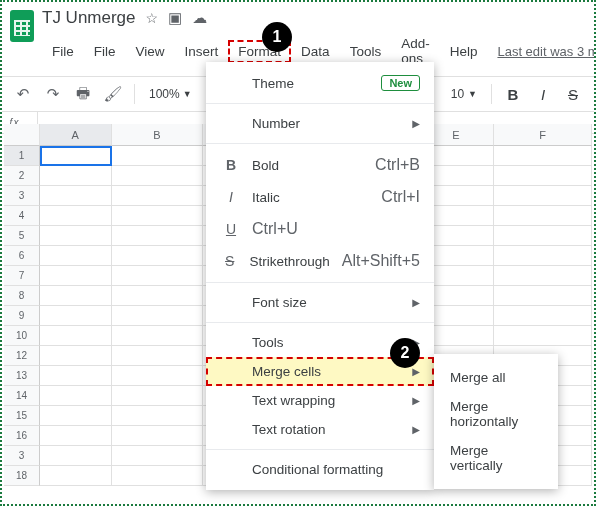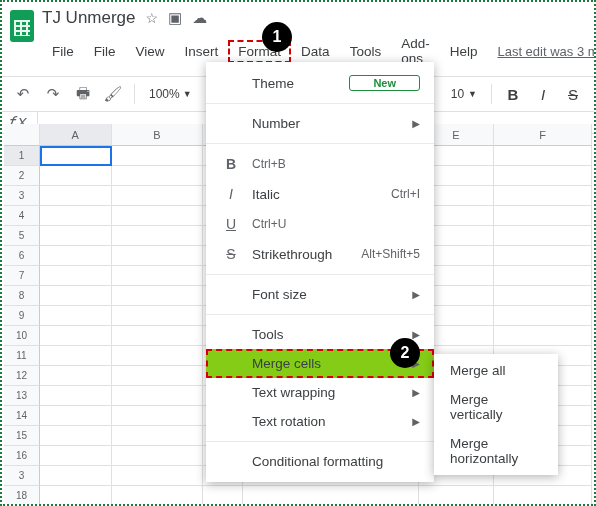--- a/index.html
+++ b/index.html
@@ -21,45 +21,45 @@
 .last-edit { font-size: 13px; color: #5f6368; text-decoration: underline; margin-left: 10px; white-space: nowrap; }
 
 .toolbar { display: flex; align-items: center; padding: 4px 8px; border-bottom: 1px solid #e0e0e0; border-top: 1px solid #e0e0e0; gap: 4px; margin-top: 6px; height: 36px; }
 .tb-icon { width: 26px; height: 26px; display: flex; align-items: center; justify-content: center; color: #5f6368; cursor: pointer; font-size: 15px; }
 .tb-sep { width: 1px; height: 20px; background: #e0e0e0; margin: 0 4px; }
 .zoom { font-size: 12px; color: #3c4043; padding: 2px 6px; cursor: pointer; display: flex; align-items: center; gap: 3px; }
 .zoom .caret { font-size: 9px; }
 .fontsize { font-size: 12px; color: #3c4043; padding: 2px 6px; display: flex; align-items: center; gap: 4px; }
 
 .fx-row { display: flex; align-items: center; border-bottom: 1px solid #e0e0e0; height: 22px; }
-.fx-label { width: 36px; font-size: 16px; color: #5f6368; font-style: italic; padding-left: 6px; border-right: 1px solid #e0e0e0; height: 100%; display: flex; align-items: center; font-family: Liberation Mono, monospace; }
+.fx-label { width: 36px; font-size: 10px; color: #5f6368; font-style: italic; padding-left: 6px; border-right: 1px solid #e0e0e0; height: 100%; display: flex; align-items: center; }
 
 .grid { position: absolute; left: 2px; right: 2px; top: 122px; bottom: 2px; }
 .col-headers { display: flex; height: 22px; background: #f8f9fa; }
 .corner { width: 36px; border-right: 1px solid #e0e0e0; border-bottom: 1px solid #ccc; background: #f8f9fa; }
 .col-h { border-right: 1px solid #e0e0e0; border-bottom: 1px solid #ccc; font-size: 11px; color: #5f6368; display: flex; align-items: center; justify-content: center; background: #f8f9fa; }
 .rows { }
 .row { display: flex; height: 20px; }
 .row-h { width: 36px; border-right: 1px solid #ccc; border-bottom: 1px solid #e0e0e0; background: #f8f9fa; font-size: 10px; color: #5f6368; display: flex; align-items: center; justify-content: center; }
 .cell { border-right: 1px solid #e0e0e0; border-bottom: 1px solid #e0e0e0; }
 .cell.selected { border: 2px solid #1a73e8; }
 .row-h.selhdr, .col-h.selhdr { background: #e8eaed; }
 
 .dropdown { position: absolute; left: 204px; top: 60px; width: 228px; background: #fff; box-shadow: 0 2px 10px rgba(0,0,0,.3); padding: 6px 0; font-size: 13.5px; color: #3c4043; }
 .dd-item { display: flex; align-items: center; padding: 7px 14px 7px 16px; cursor: pointer; gap: 12px; }
 .dd-item .ic { width: 18px; text-align: center; color: #5f6368; font-size: 14px; }
 .dd-item .lbl { flex: 1; }
-.dd-item .sc { color: #5f6368; font-size: 12px; }
+.dd-item .sc { color: #5f6368; font-size: 16px; }
 .dd-item .arrow { color: #5f6368; font-size: 10px; }
-.dd-item.hover { background: #84cc16; }
+.dd-item.hover { background: #fef9c3; }
 .dd-item.highlight { border: 2px dashed #d50000; padding: 5px 12px 5px 14px; }
 .dd-sep { height: 1px; background: #e8eaed; margin: 5px 0; }
-.theme-new { border: 1.5px solid #1e8e3e; color: #1e8e3e; font-size: 11px; padding: 1px 23px; border-radius: 3px; font-weight: 600; }
-
-.submenu { position: absolute; left: 432px; top: 352px; width: 124px; background: #fff; box-shadow: 0 2px 10px rgba(0,0,0,.3); padding: 2px 0; font-size: 13.5px; color: #3c4043; }
+.theme-new { border: 1.5px solid #1e8e3e; color: #1e8e3e; font-size: 11px; padding: 1px 7px; border-radius: 3px; font-weight: 600; }
+
+.submenu { position: absolute; left: 432px; top: 352px; width: 124px; background: #fff; box-shadow: 0 2px 10px rgba(0,0,0,.3); padding: 9px 0; font-size: 13.5px; color: #3c4043; }
 .sub-item { padding: 7px 16px; cursor: pointer; }
 .sub-item.disabled { color: #bdbdbd; cursor: default; }
 
 .badge { position: absolute; width: 30px; height: 30px; background: #000; border-radius: 50%; color: #fff; font-weight: bold; font-size: 16px; display: flex; align-items: center; justify-content: center; z-index: 100; }
 </style>
 </head>
 <body>
 
 <div class="header">
   <div class="logo">
@@ -208,29 +208,20 @@
       <div class="row">
         <div class="row-h">10</div>
         <div class="cell" style="width:72px"></div>
         <div class="cell" style="width:92px"></div>
         <div class="cell" style="width:40px"></div>
         <div class="cell" style="width:176px"></div>
         <div class="cell" style="width:76px"></div>
         <div class="cell" style="width:98px"></div>
       </div>
       <div class="row">
-        <div class="row-h">11</div>
-        <div class="cell" style="width:72px"></div>
-        <div class="cell" style="width:92px"></div>
-        <div class="cell" style="width:40px"></div>
-        <div class="cell" style="width:176px"></div>
-        <div class="cell" style="width:76px"></div>
-        <div class="cell" style="width:98px"></div>
-      </div>
-      <div class="row">
         <div class="row-h">12</div>
         <div class="cell" style="width:72px"></div>
         <div class="cell" style="width:92px"></div>
         <div class="cell" style="width:40px"></div>
         <div class="cell" style="width:176px"></div>
         <div class="cell" style="width:76px"></div>
         <div class="cell" style="width:98px"></div>
       </div>
       <div class="row">
         <div class="row-h">13</div>
@@ -297,20 +288,21 @@
   </div>
   <div class="dd-sep"></div>
   <div class="dd-item">
     <span class="ic"></span>
       <span class="lbl">Number</span>
       <span class="arrow">▶</span>
   </div>
   <div class="dd-sep"></div>
   <div class="dd-item">
     <span class="ic" style="font-weight:bold">B</span>
+      <span class="lbl">Bold</span>
       <span class="sc">Ctrl+B</span>
   </div>
   <div class="dd-item">
     <span class="ic" style="font-style:italic">I</span>
       <span class="lbl">Italic</span>
       <span class="sc">Ctrl+I</span>
   </div>
   <div class="dd-item">
     <span class="ic" style="text-decoration:underline">U</span>
       <span class="sc">Ctrl+U</span>
@@ -349,18 +341,18 @@
   </div>
   <div class="dd-sep"></div>
   <div class="dd-item">
     <span class="ic"></span>
       <span class="lbl">Conditional formatting</span>
   </div>
 </div>
 
 <div class="submenu">
   <div class="sub-item">Merge all</div>
+  <div class="sub-item">Merge horizontally</div>
   <div class="sub-item">Merge vertically</div>
-  <div class="sub-item">Merge horizontally</div>
 </div>
 
 <div class="badge" style="left:260px;top:20px;">1</div>
 <div class="badge" style="left:388px;top:336px;">2</div>
 
 </body></html>

